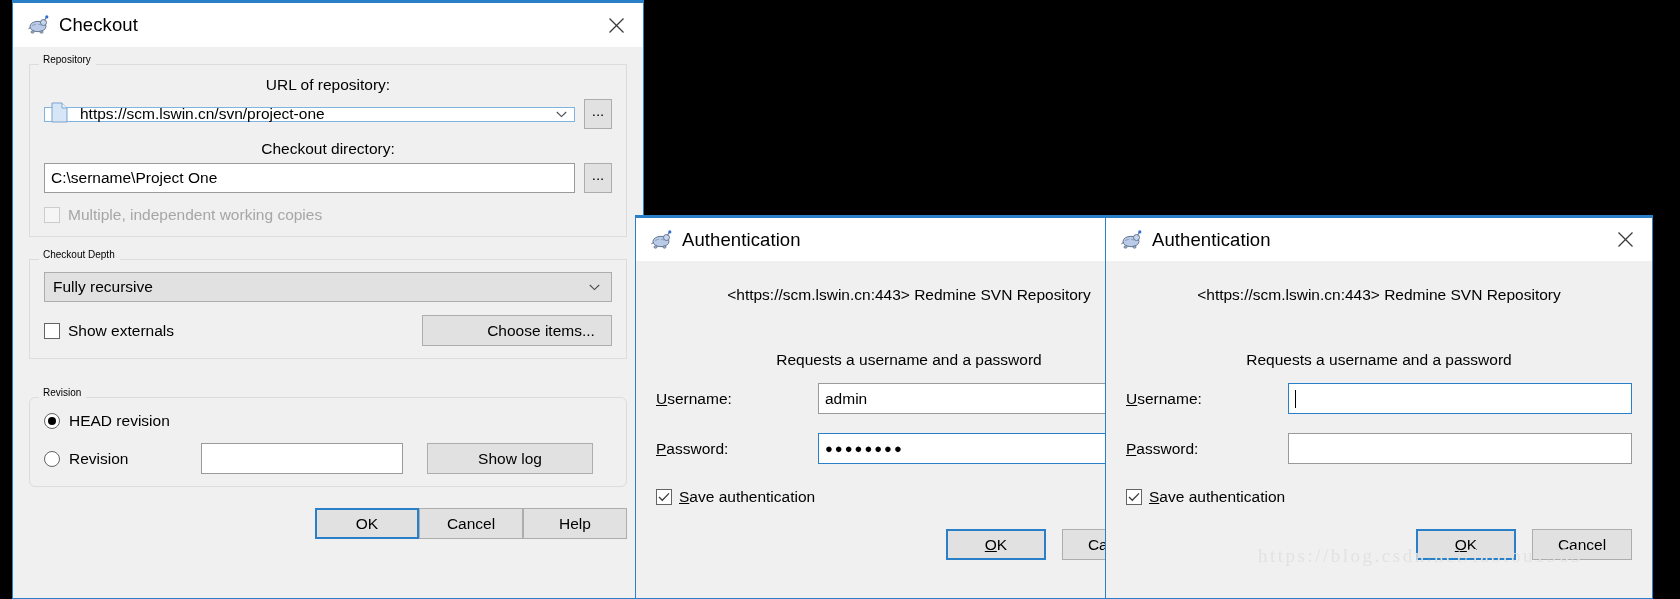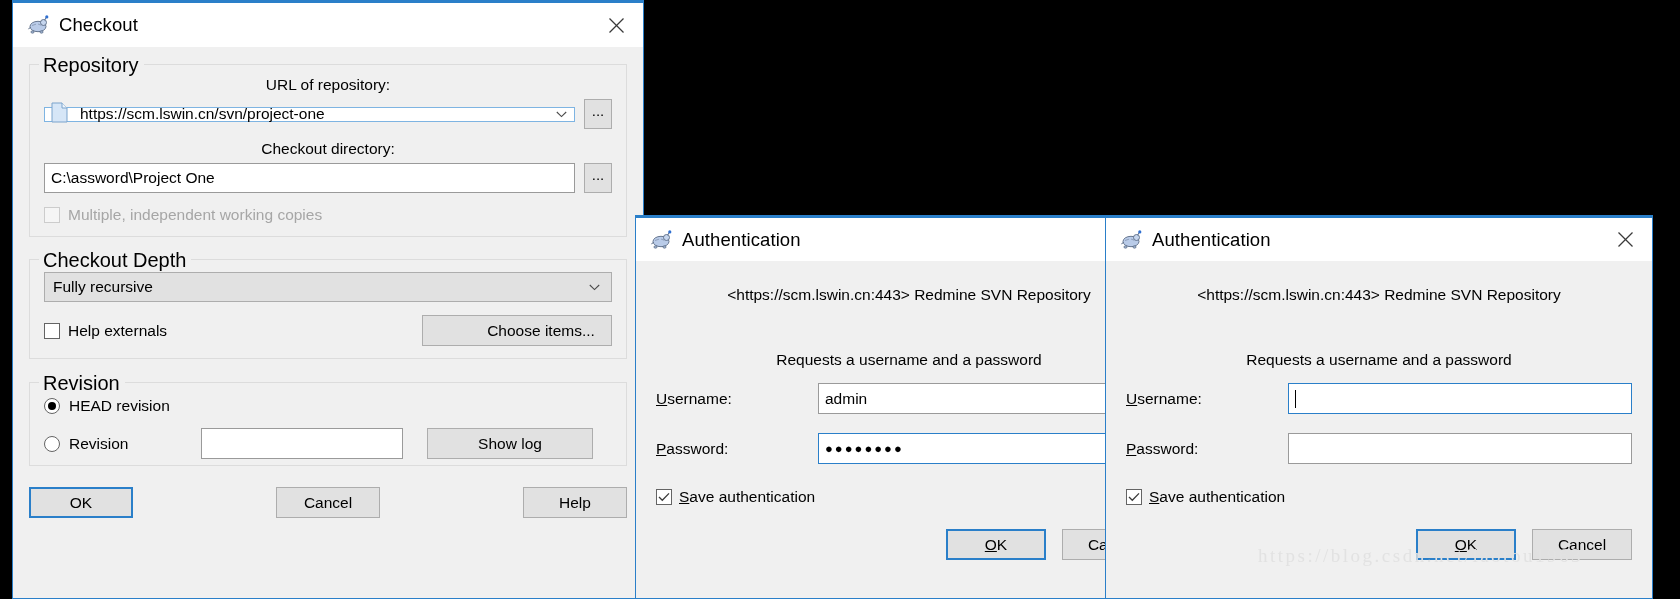--- a/index.html
+++ b/index.html
@@ -69,21 +69,21 @@
     border: 1px solid #dcdcdc;
     position: relative;
     margin-top: 16px;
     padding: 0 14px 12px 14px;
   }
   .groupbox > .gb-legend {
     position: absolute;
     top: -11px; left: 9px;
     background: #f0f0f0;
     padding: 0 5px 0 4px;
-    font-size: 20px;
+    font-size: 10px;
     color: #000;
     white-space: nowrap;
   }
 
   .field-label {
     font-size: 15.5px;
     color: #000;
     margin-top: 11px;
     margin-bottom: 5px;
     display: block;
@@ -196,22 +196,21 @@
     width: 16px; height: 16px; border-radius: 50%;
     border: 1px solid #646464; background:#fff;
     flex:0 0 auto; margin-right: 9px;
     display:flex; align-items:center; justify-content:center;
   }
   .rb .dot { width:8px; height:8px; border-radius:50%; background:#000; }
   .rb-label { font-size: 15.5px; color:#000; }
 
   .footer-btns {
     display:flex;
-    justify-content: space-between;
-    gap: 18px;
+    justify-content: flex-end;
     margin-top: 21px;
   }
   .footer-btns .btn { width: 104px; }
 
   
   .auth {
     width: 548px;
     height: 384px;
     top: 215px;
     border: 1px solid #2a7fc9;
@@ -335,21 +334,21 @@
               <svg width="11" height="7" viewBox="0 0 11 7">
                   <polyline points="0.8,1 5.5,5.6 10.2,1" fill="none" stroke="#4a4a4a" stroke-width="1.1"></polyline>
                 </svg>
             </span>
           </div>
           <div class="dots-btn">...</div>
         </div>
 
         <label class="field-label">Checkout directory:</label>
         <div class="row">
-          <div class="textbox">C:\assword\Project One</div>
+          <div class="textbox">C:\sername\Project One</div>
           <div class="dots-btn">...</div>
         </div>
 
         <div class="check-row">
           <span class="cb disabled"></span>
           <span class="cb-label disabled">Multiple, independent working copies</span>
         </div>
       </div>
 
       <div class="groupbox" style="margin-top:22px;">
@@ -360,27 +359,27 @@
           <span class="chev">
             <svg width="11" height="7" viewBox="0 0 11 7">
                 <polyline points="0.8,1 5.5,5.6 10.2,1" fill="none" stroke="#4a4a4a" stroke-width="1.1"></polyline>
               </svg>
           </span>
         </div>
 
         <div class="row" style="margin-top:13px; justify-content:space-between;">
           <div class="check-row" style="margin-top:0;">
             <span class="cb"></span>
-            <span class="cb-label">Help externals</span>
+            <span class="cb-label">Show externals</span>
           </div>
           <div class="btn" style="width:190px;padding-left:48px;">Choose items...</div>
         </div>
       </div>
 
-      <div class="groupbox" style="margin-top:23px; padding-bottom:6px;">
+      <div class="groupbox" style="margin-top:38px; padding-bottom:12px;border-radius:6px;">
         <span class="gb-legend">Revision</span>
 
         <div class="radio-row">
           <span class="rb">
               <span class="dot"></span>
             </span>
           <span class="rb-label">HEAD revision</span>
         </div>
 
         <div class="row" style="margin-top:13px;">

